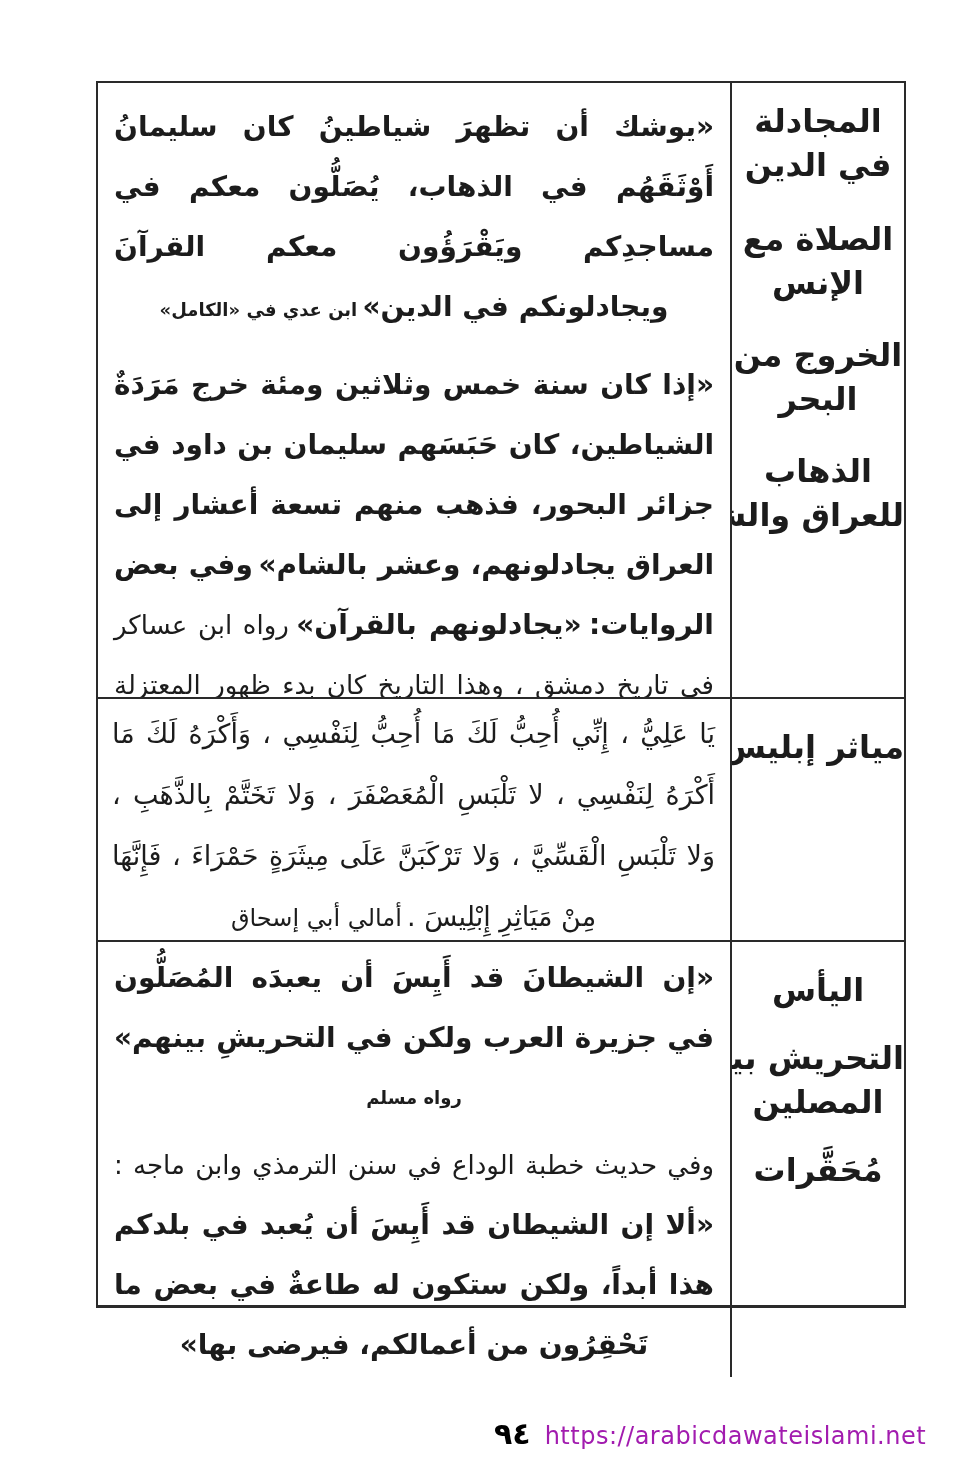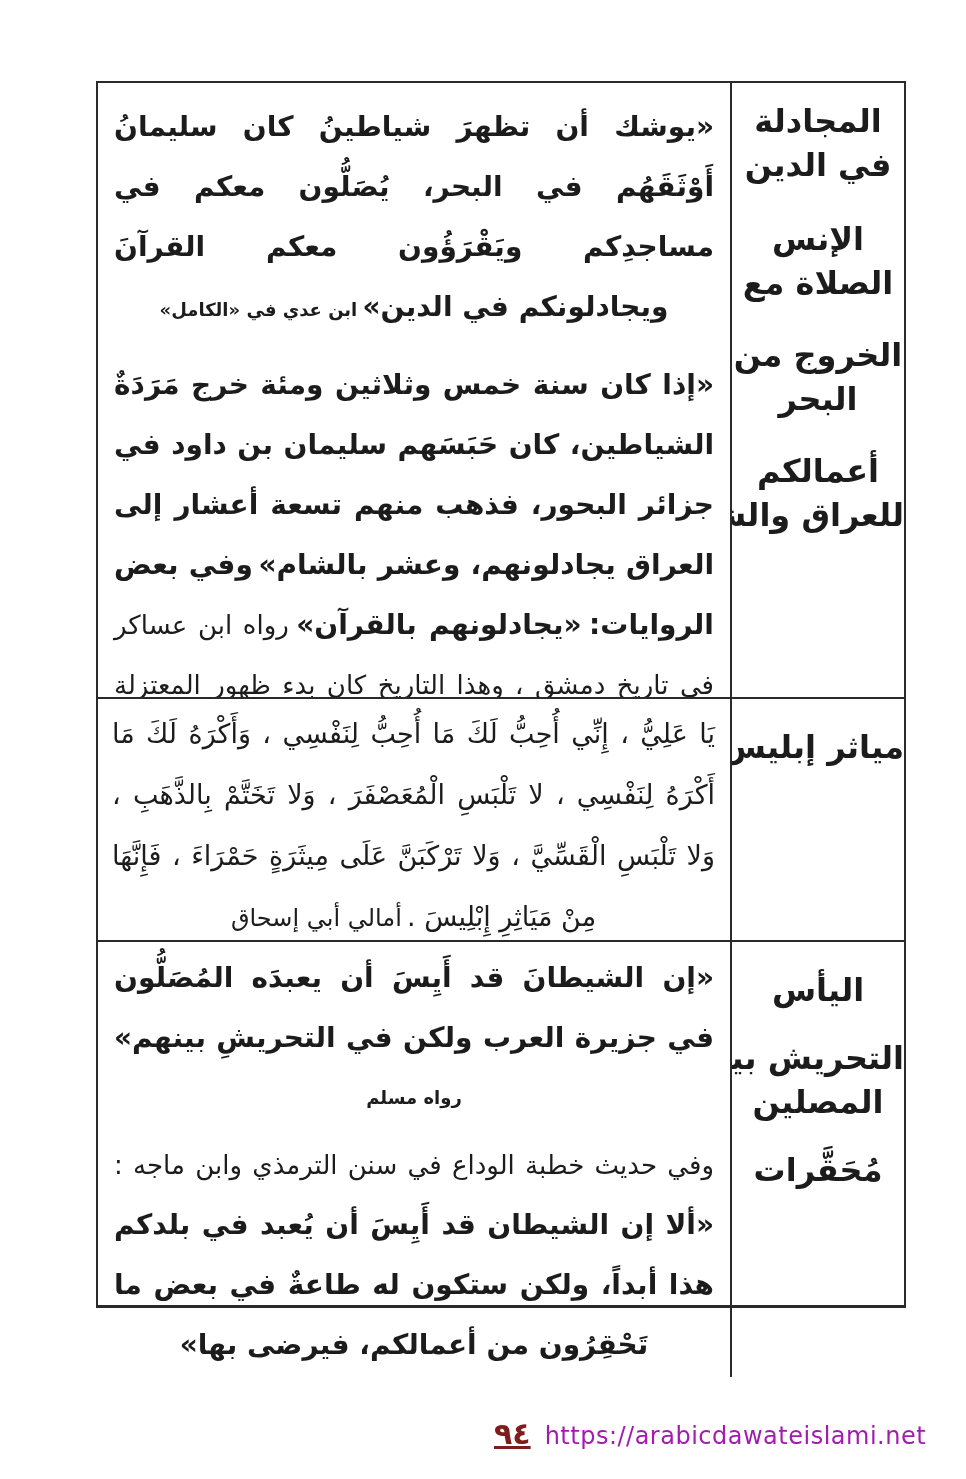--- a/index.html
+++ b/index.html
@@ -50,52 +50,52 @@
   .hadith  { font-weight:bold; font-size:28px; }
   .comment { font-weight:normal; font-size:26px; }
   .naskh   { font-weight:normal; font-size:27px; }
   .source-sm { font-weight:bold; font-size:18px; }
   .source-md { font-weight:normal; font-size:24px; }
 
   .footer {
     position:absolute; top:1412px; left:494px; height:44px;
     direction:ltr; display:flex; align-items:baseline; gap:14px;
   }
-  .pagenum { font-size:30px; font-weight:bold; color:#7f1d1d; line-height:44px;text-decoration:underline; }
+  .pagenum { font-size:30px; font-weight:bold; color:#000000; line-height:44px; }
   .site-url { font-size:24px; color:#a21caf; text-decoration:none; line-height:44px; letter-spacing:0.5px; }
 </style>
 </head>
 <body>
 
 <div class="page">
 
   <div class="doc-table">
 
     <section class="row row-1">
       <div class="topics-cell">
         <div class="topic-group">
           <div class="topic-line">المجادلة</div>
           <div class="topic-line">في الدين</div>
         </div>
         <div class="topic-group">
+          <div class="topic-line">الصلاة مع</div>
           <div class="topic-line">الإنس</div>
-          <div class="topic-line">الصلاة مع</div>
         </div>
         <div class="topic-group">
           <div class="topic-line">الخروج من</div>
           <div class="topic-line">البحر</div>
         </div>
         <div class="topic-group">
-          <div class="topic-line">أعمالكم</div>
+          <div class="topic-line">الذهاب</div>
           <div class="topic-line">للعراق والشام</div>
         </div>
       </div>
       <div class="body-cell">
         <p class="para">
-          <span class="hadith">«يوشك أن تظهرَ شياطينُ كان سليمانُ أَوْثَقَهُم في البحر، يُصَلُّون معكم في مساجدِكم ويَقْرَؤُون معكم القرآنَ ويجادلونكم في الدين»</span>
+          <span class="hadith">«يوشك أن تظهرَ شياطينُ كان سليمانُ أَوْثَقَهُم في الذهاب، يُصَلُّون معكم في مساجدِكم ويَقْرَؤُون معكم القرآنَ ويجادلونكم في الدين»</span>
           <span class="source-sm">ابن عدي في «الكامل»</span>
         </p>
         <p class="para">
           <span class="hadith">«إذا كان سنة خمس وثلاثين ومئة خرج مَرَدَةٌ الشياطين، كان حَبَسَهم سليمان بن داود في جزائر البحور، فذهب منهم تسعة أعشار إلى العراق يجادلونهم، وعشر بالشام»</span>
           <span class="hadith">وفي بعض الروايات:</span>
           <span class="hadith">«يجادلونهم بالقرآن»</span>
           <span class="comment">رواه ابن عساكر في تاريخ دمشق ، وهذا التاريخ كان بدء ظهور المعتزلة بعد وفاة المؤسِّسين أمثال الجعد وغيلان والجهم وصفوان</span>
         </p>
       </div>
     </section>

